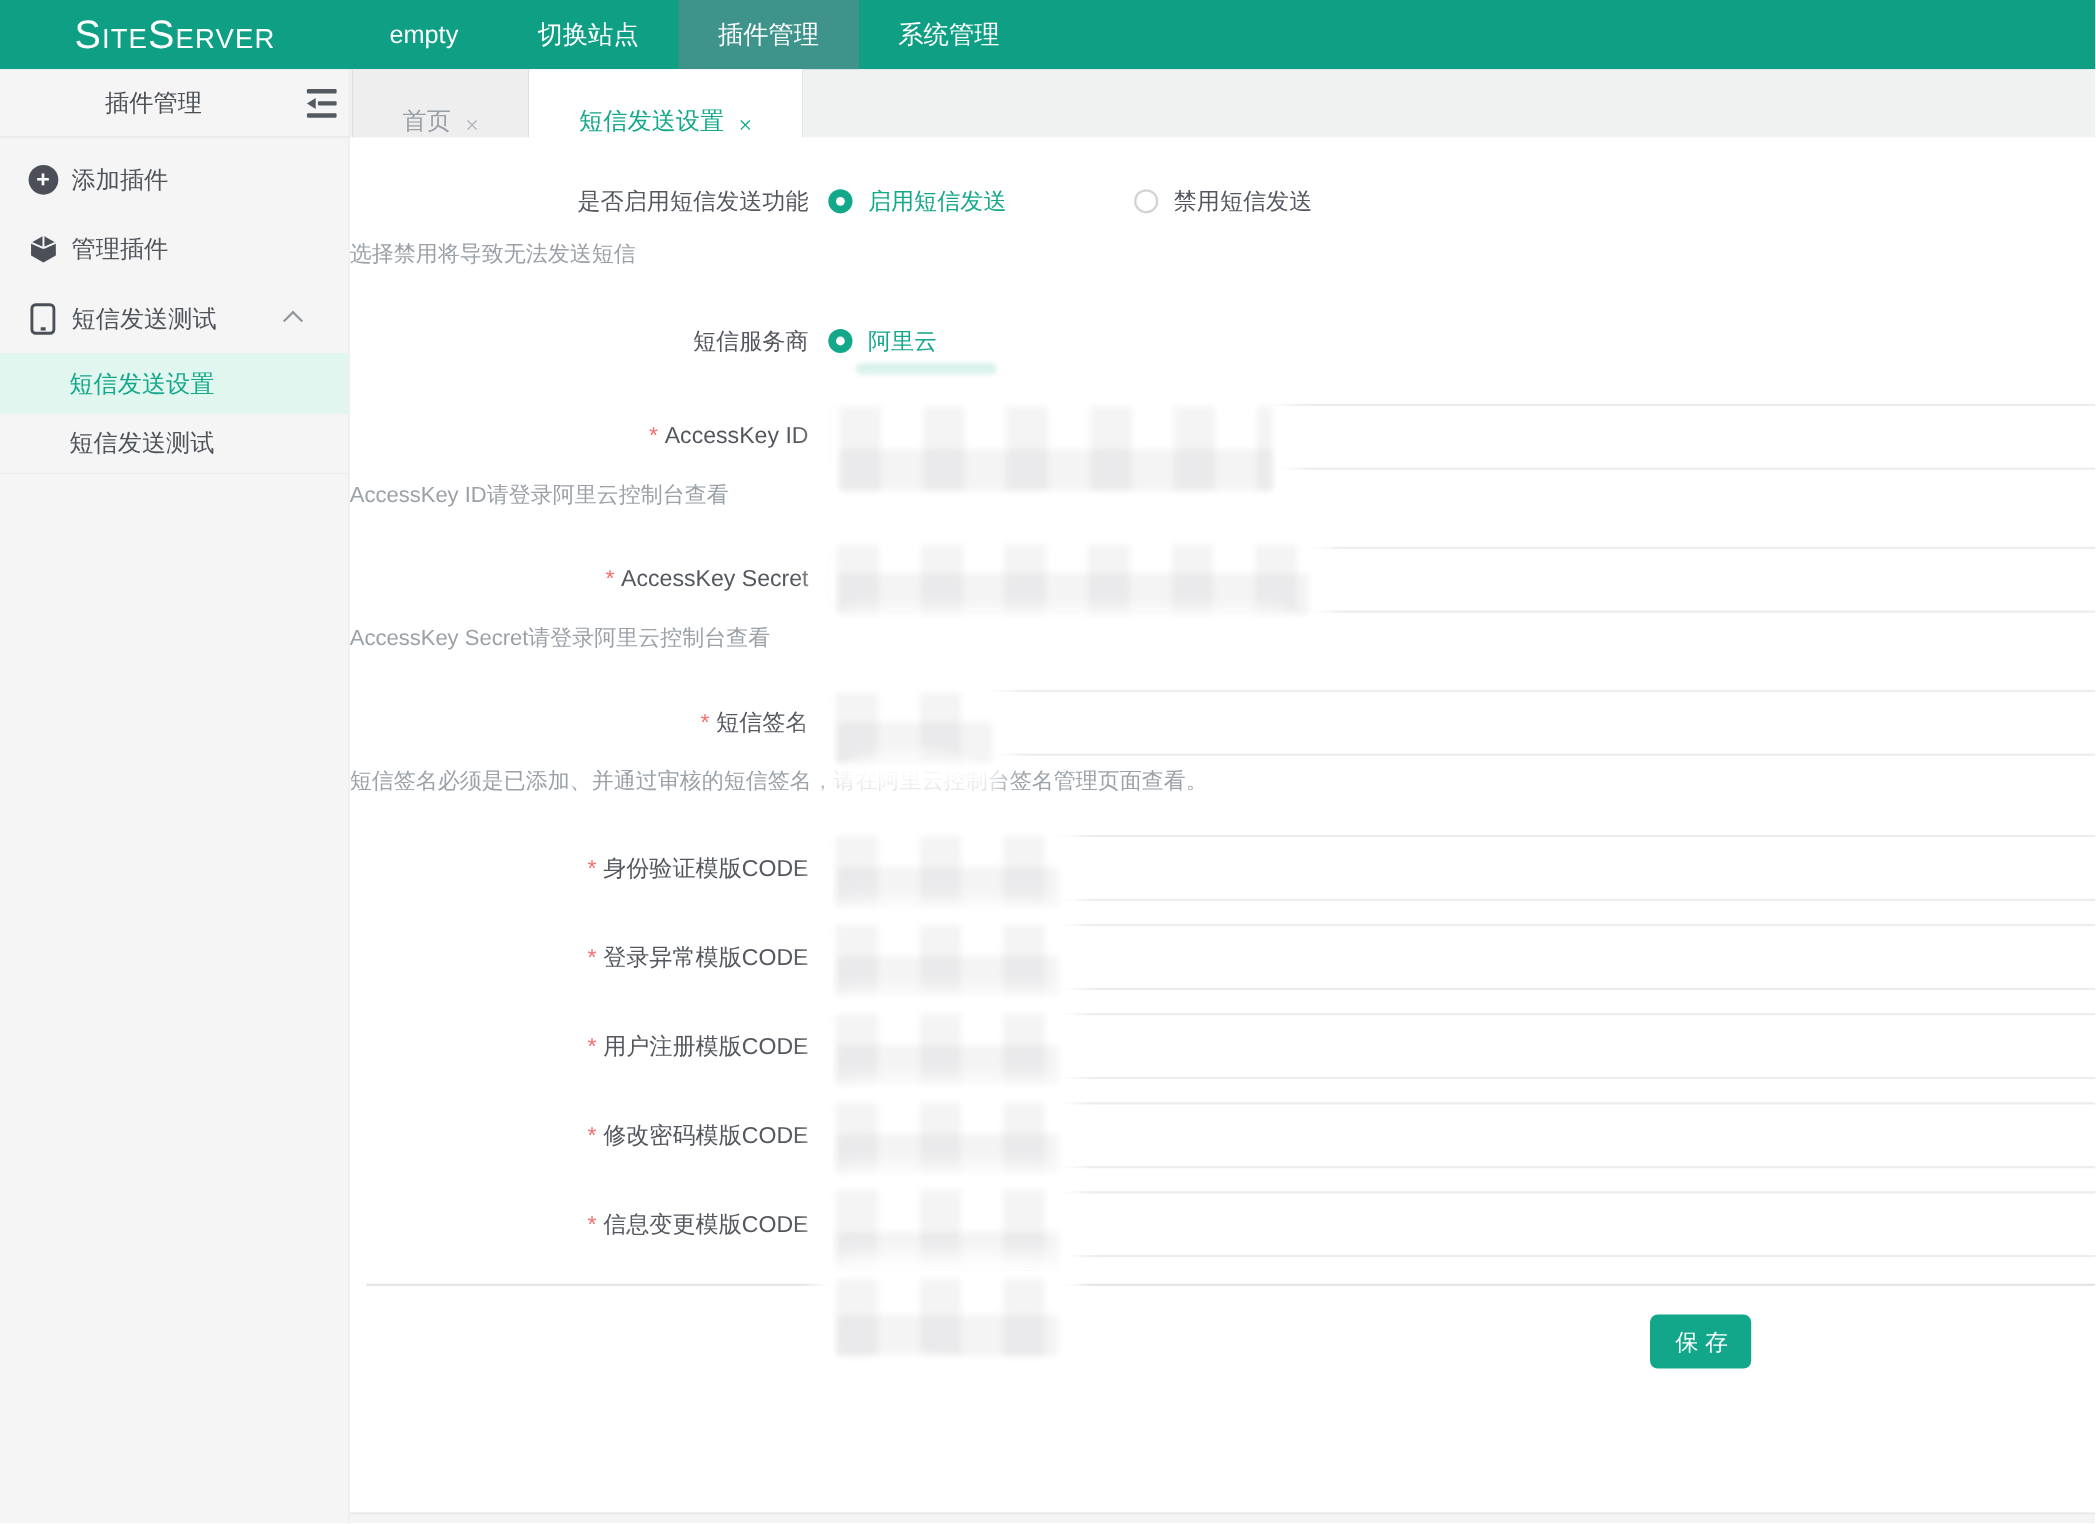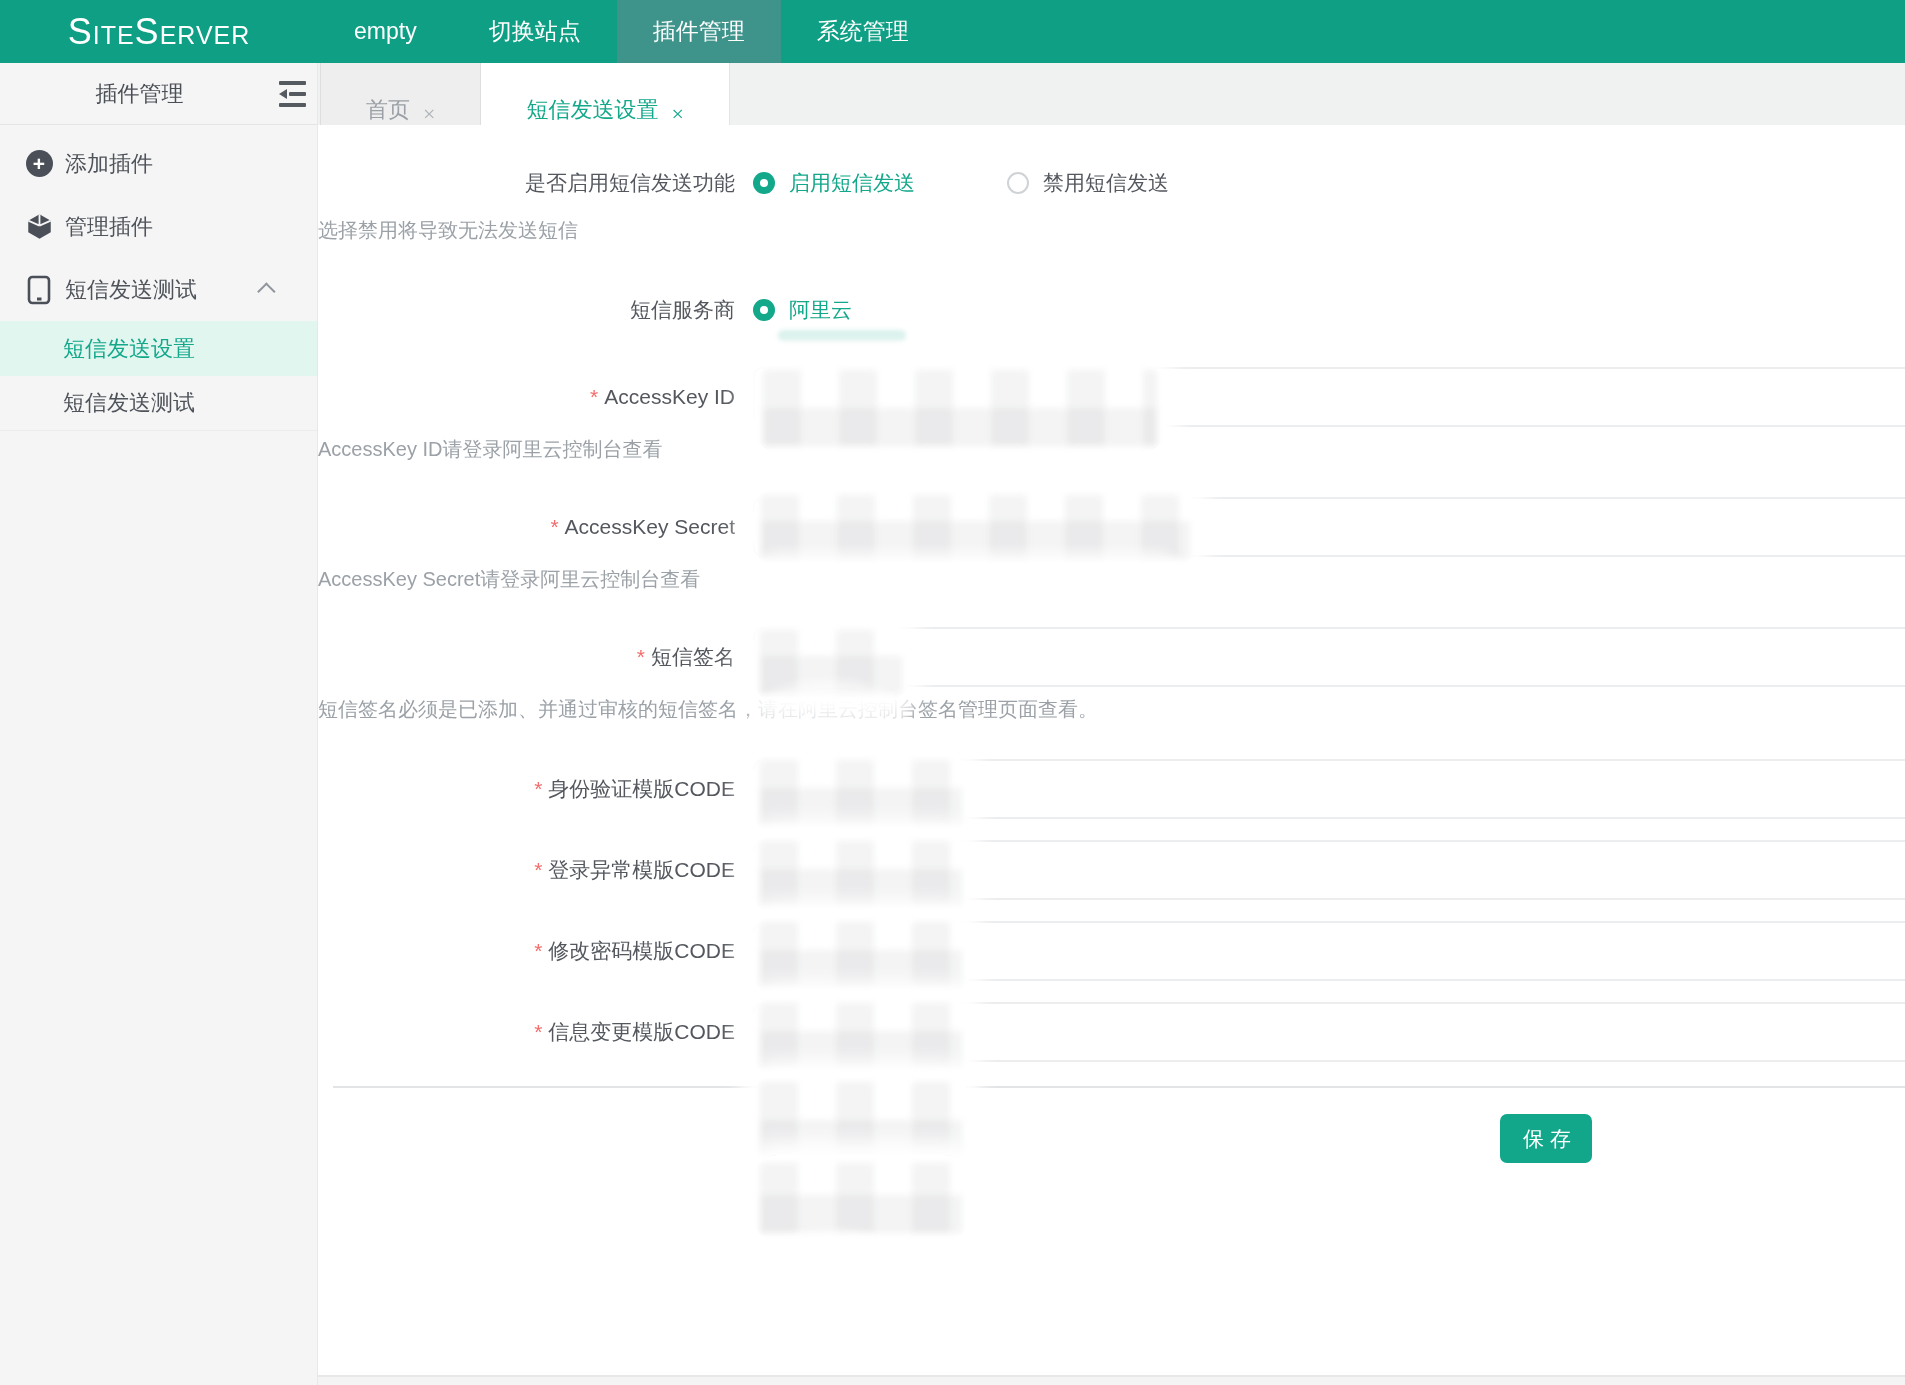--- a/index.html
+++ b/index.html
@@ -48,21 +48,21 @@
   .tab .close{margin-left:13px;font-size:22px;line-height:1;}
   .tab.inactive .close{color:#adb2b8;}
   .tab.active .close{color:var(--accent);}
 
   
   .content{position:absolute;top:125px;left:318px;right:0;bottom:0;background:#fff;overflow:hidden;}
   .form{padding-top:28px;position:relative;}
   .frow{display:flex;align-items:center;}
   .flabel{width:417px;text-align:right;font-size:21px;color:var(--txt);flex:none;}
   .flabel .req{color:var(--red);margin-right:6px;}
-  .fctrl{margin-left:18px;flex:none;display:flex;align-items:center;}
+  .fctrl{margin-left:18px;flex:none;display:flex;align-items:center;gap:24px;}
   .radio-row{height:60px;}
   .radio-opt{display:flex;align-items:center;cursor:pointer;}
   .radio-opt + .radio-opt{margin-left:92px;}
   .radio{width:22px;height:22px;border-radius:50%;flex:none;}
   .radio.checked{background:var(--accent);position:relative;}
   .radio.checked::after{content:"";position:absolute;left:7px;top:7px;width:8px;height:8px;border-radius:50%;background:#fff;}
   .radio.unchecked{background:#fff;border:2px solid #d0d3d6;}
   .radio-label{margin-left:14px;font-size:21px;}
   .radio-label.on{color:var(--accent);}
   .radio-label.off{color:var(--txt);}
@@ -218,20 +218,26 @@
           <input class="tinput" type="text" value="" style="">
         </div>
     </div>
     <div class="frow gap21">
       <div class="flabel"><span class="req">*</span><span>登录异常模版CODE</span></div>
       <div class="fctrl">
           <input class="tinput" type="text" value="" style="">
         </div>
     </div>
     <div class="frow gap21">
+      <div class="flabel"><span class="req">*</span><span>用户注册模版CODE</span></div>
+      <div class="fctrl">
+          <input class="tinput" type="text" value="" style="">
+        </div>
+    </div>
+    <div class="frow gap21">
       <div class="flabel"><span class="req">*</span><span>修改密码模版CODE</span></div>
       <div class="fctrl">
           <input class="tinput" type="text" value="" style="">
         </div>
     </div>
     <div class="frow gap21">
       <div class="flabel"><span class="req">*</span><span>信息变更模版CODE</span></div>
       <div class="fctrl">
           <input class="tinput" type="text" value="" style="">
         </div>

